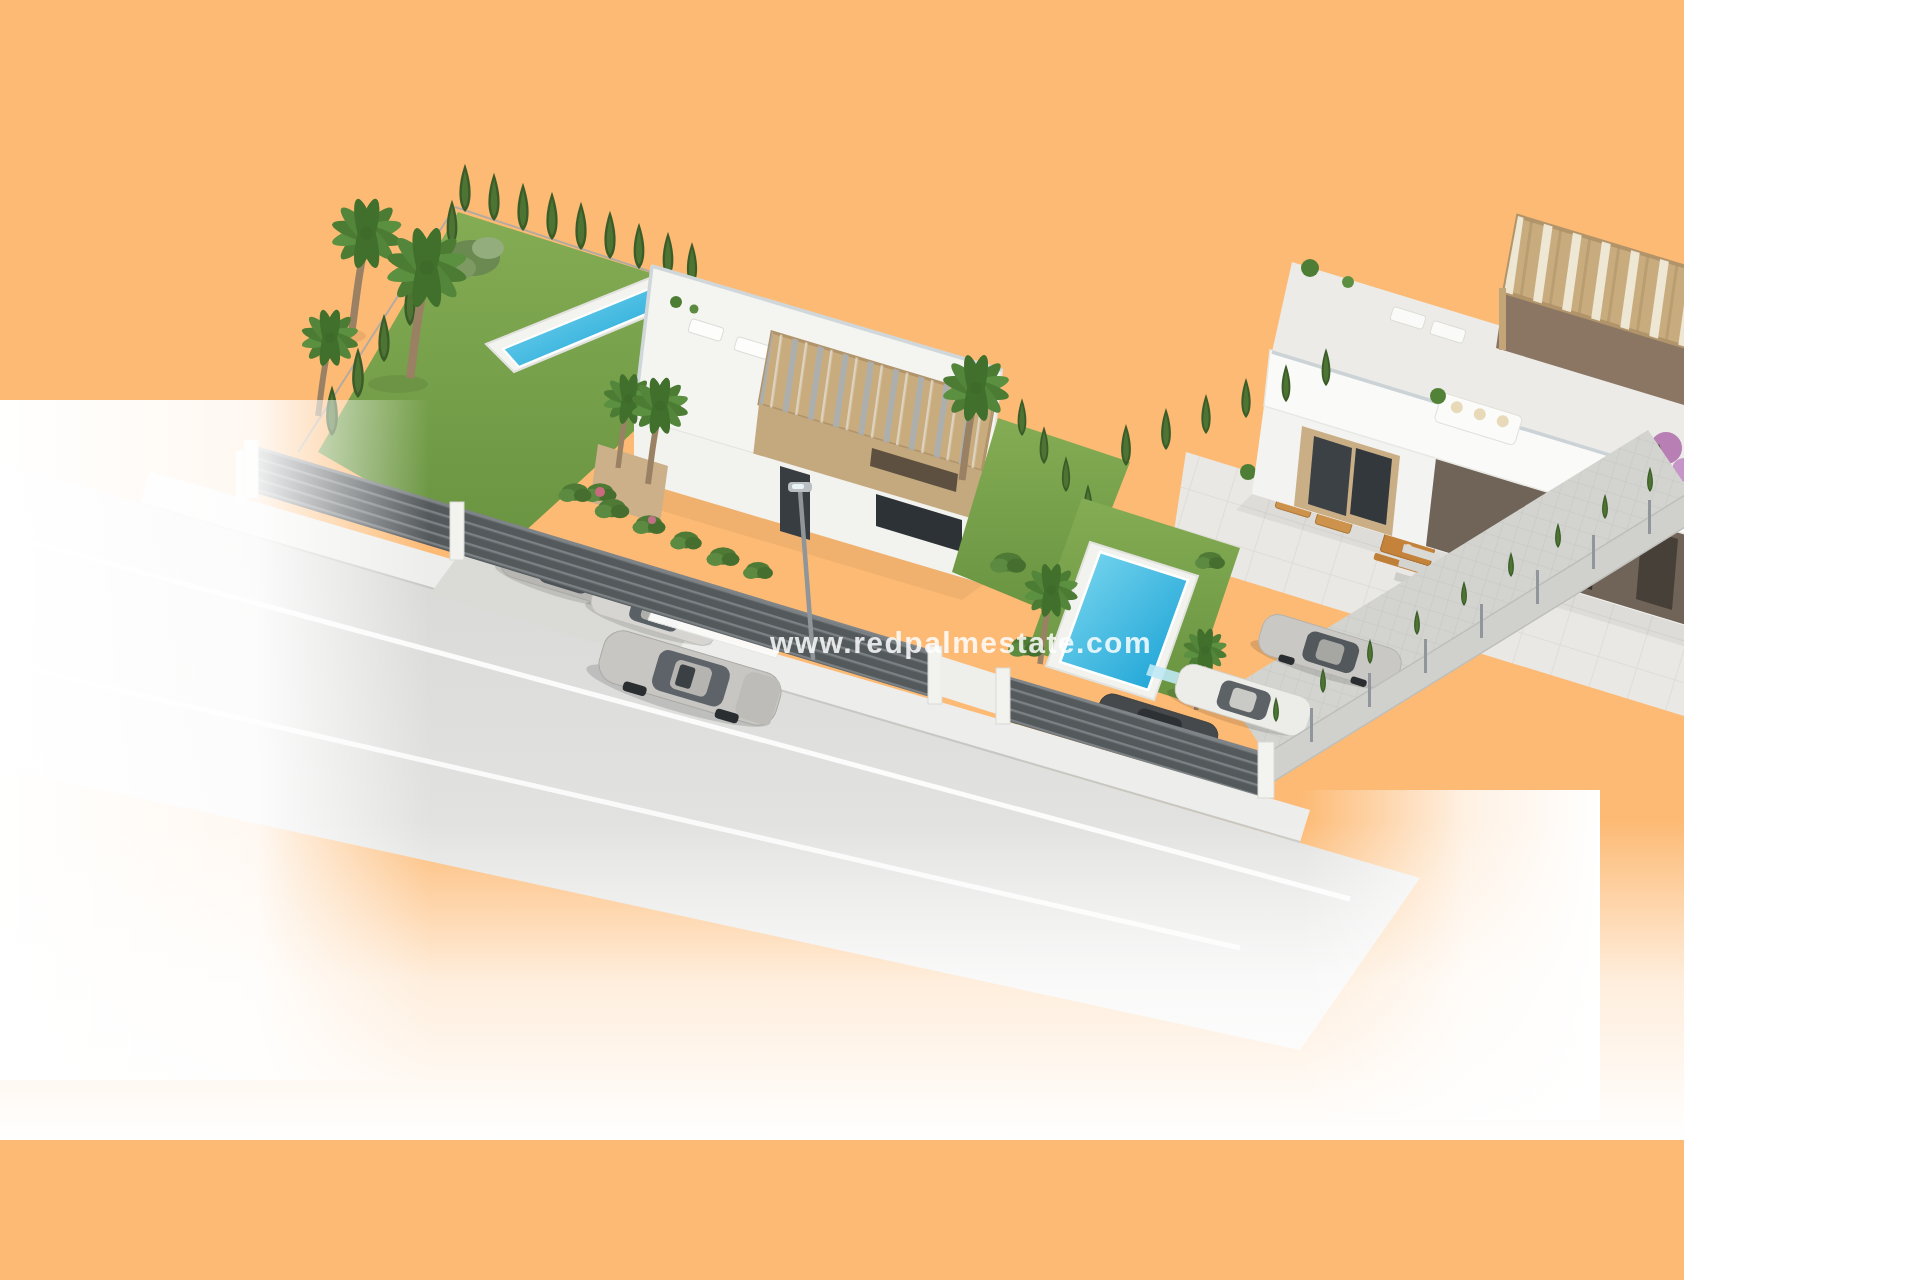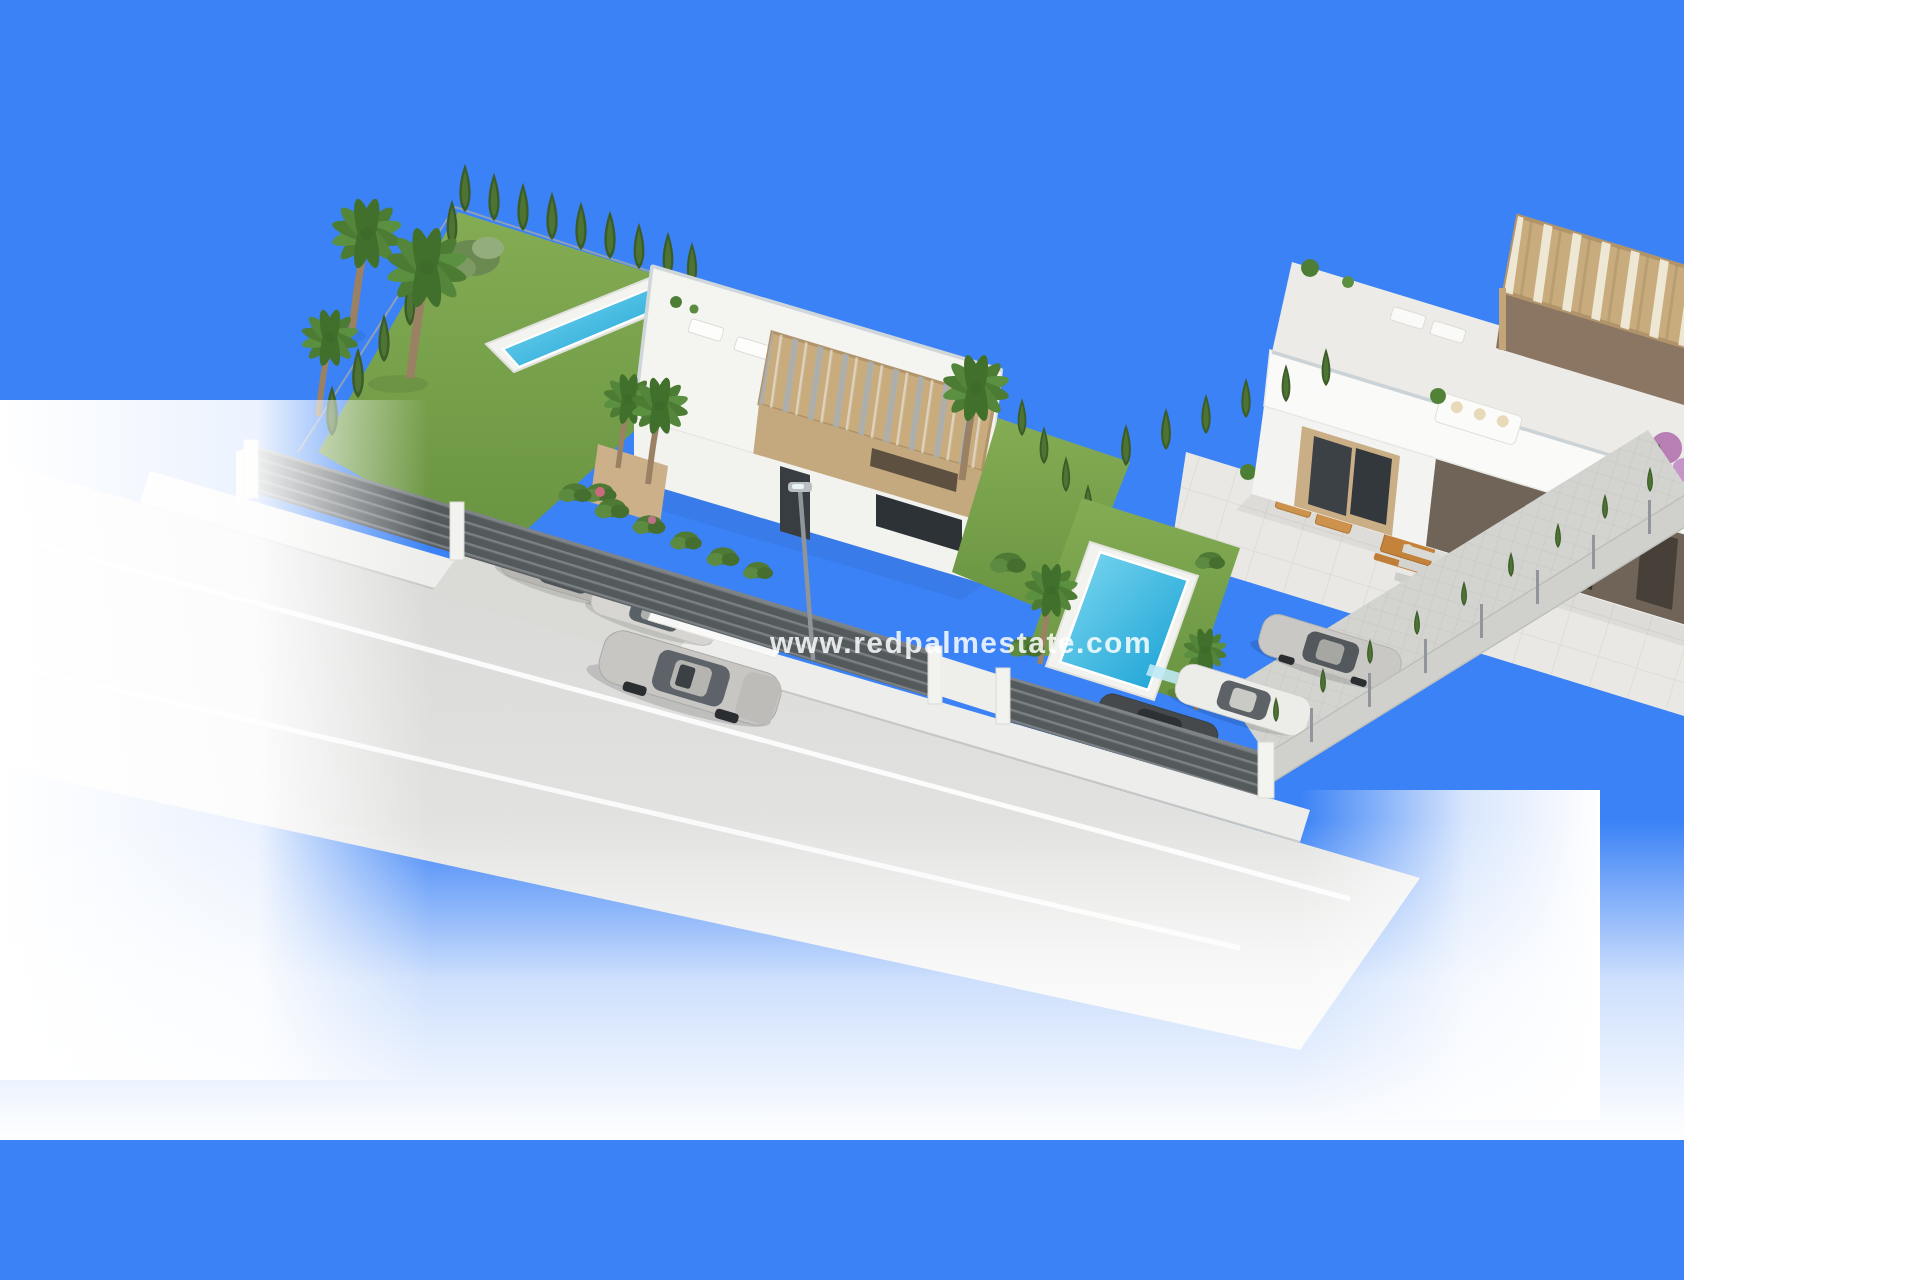--- a/index.html
+++ b/index.html
@@ -1,16 +1,16 @@
 <!DOCTYPE html>
 <html><head>
 <meta charset="utf-8">
 <style>
   html,body{margin:0;padding:0;background:#ffffff;}
-  .stage{position:relative;width:1684px;height:1280px;background:#3b82f6;overflow:hidden;
+  .stage{position:relative;width:1684px;height:1280px;background:#fdba74;overflow:hidden;
          font-family:"Liberation Sans", sans-serif;}
   .stage svg{position:absolute;left:0;top:0;}
   .wm{font-family:"Liberation Sans", sans-serif;font-weight:700;font-size:30px;
       letter-spacing:1.5px;fill:#ffffff;fill-opacity:.84;}
 </style>
 </head>
 <body>
 
 <div class="stage">
 <svg width="1920" height="1280" viewBox="0 0 1920 1280">

